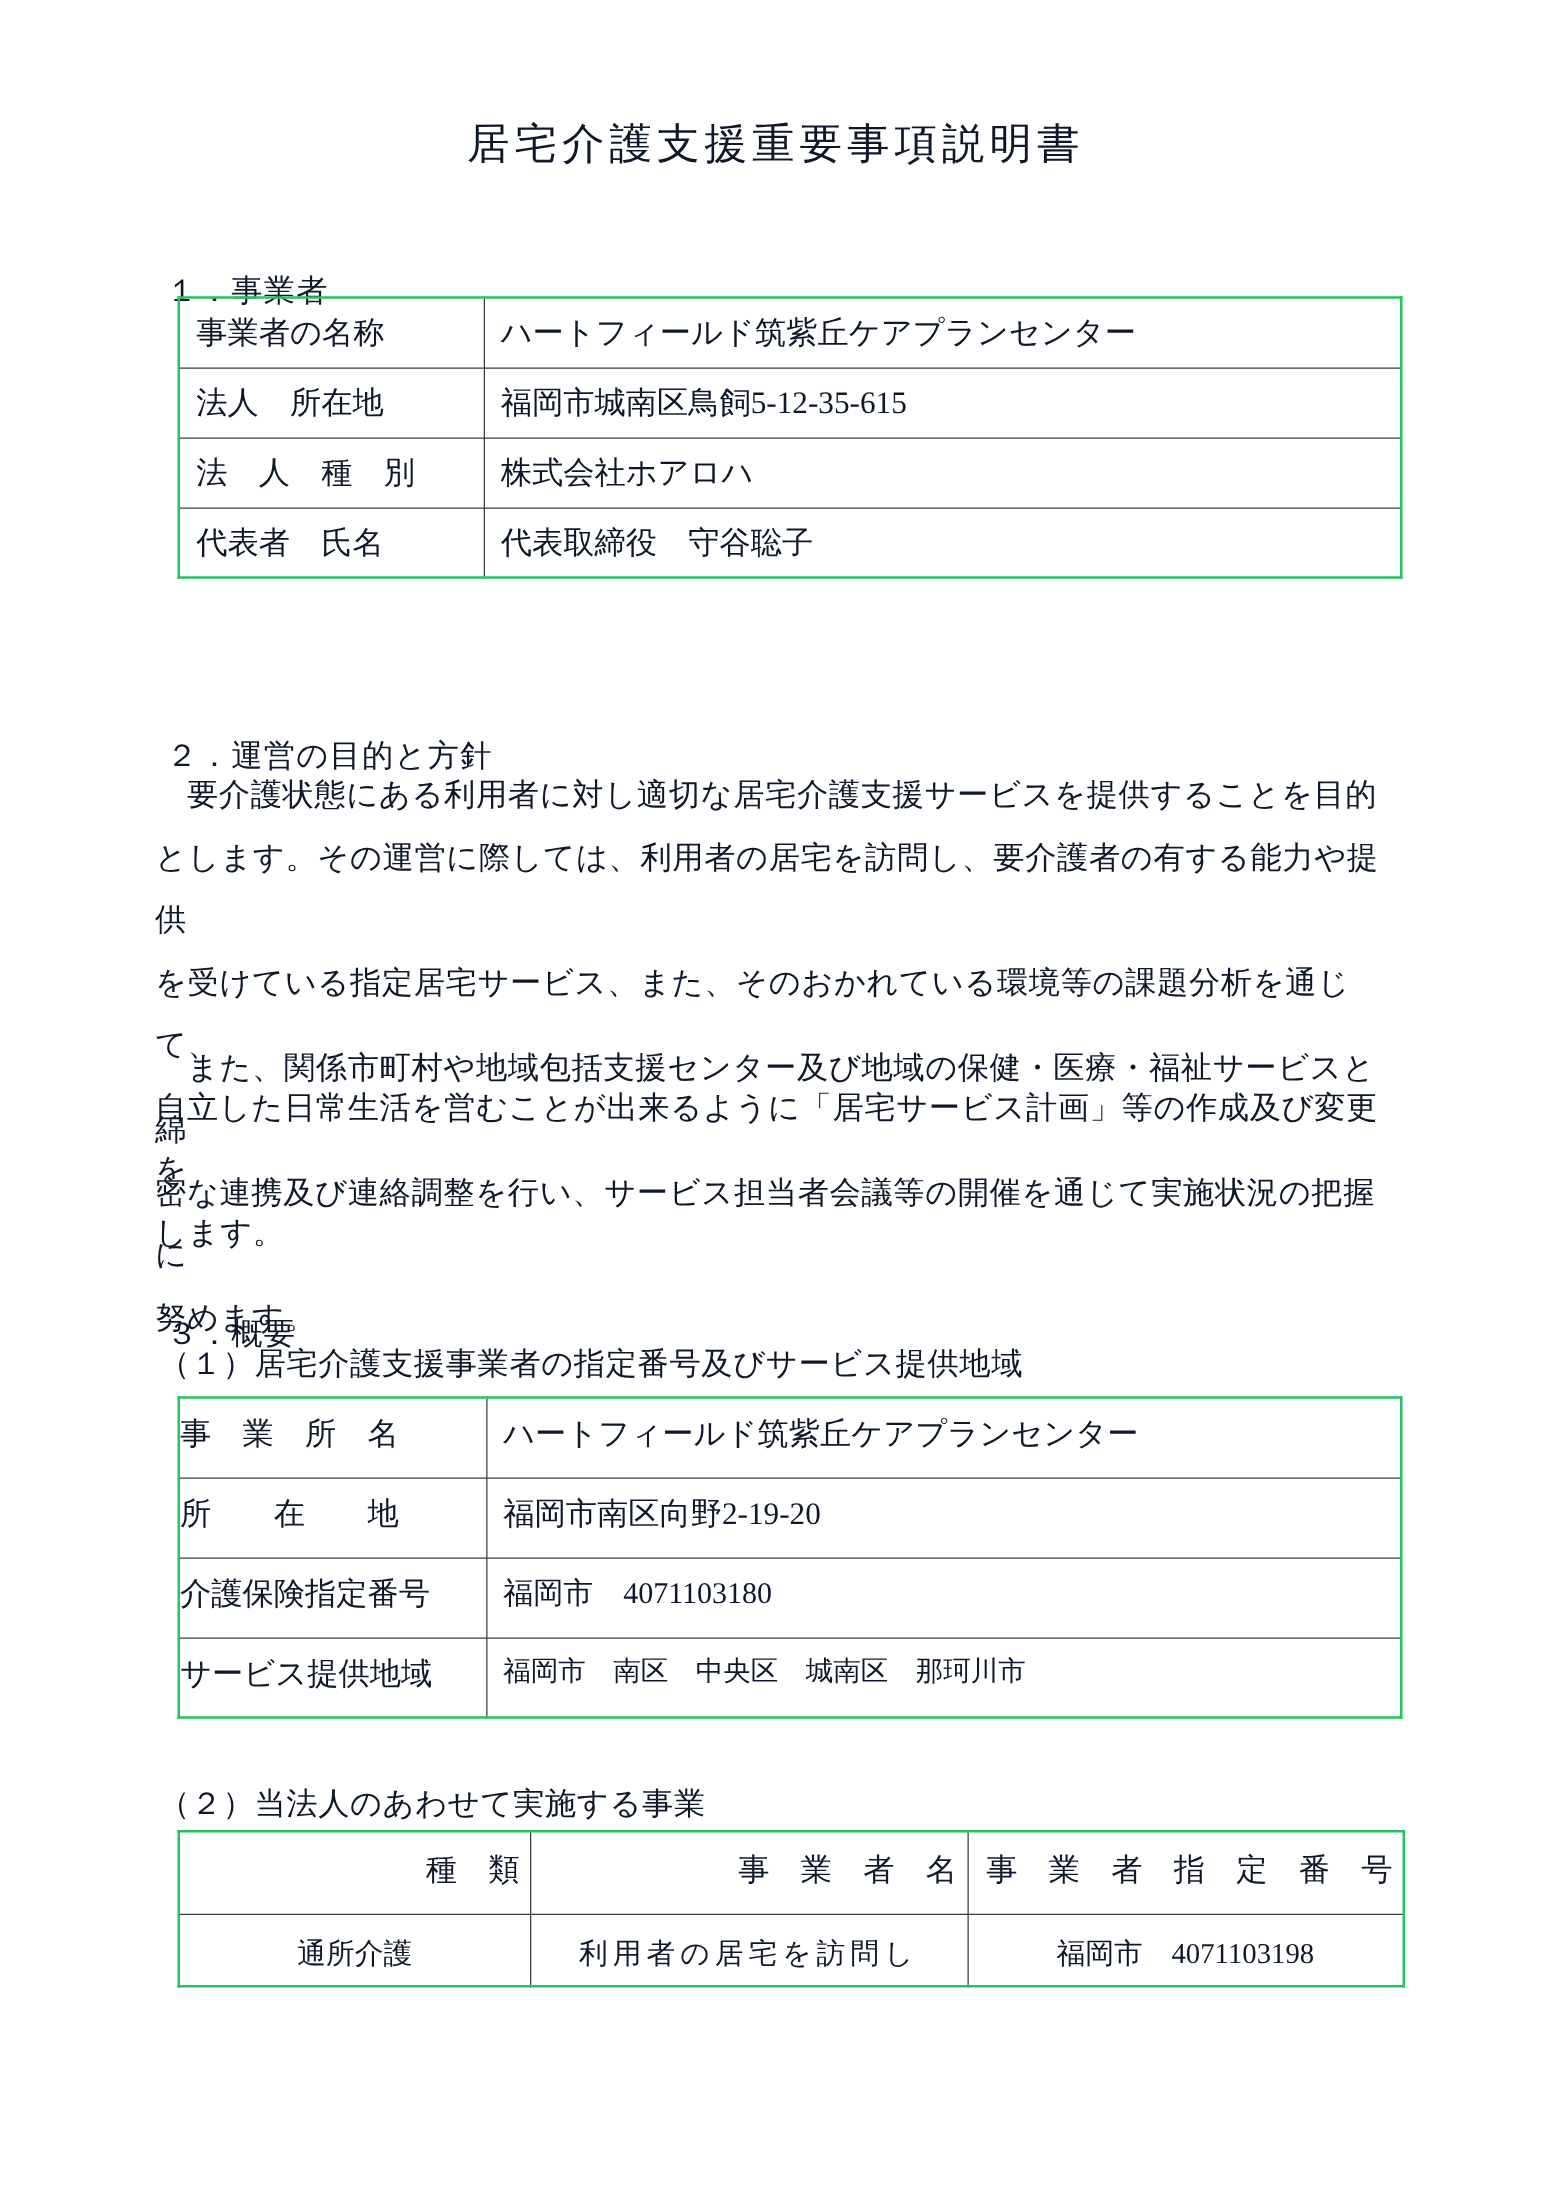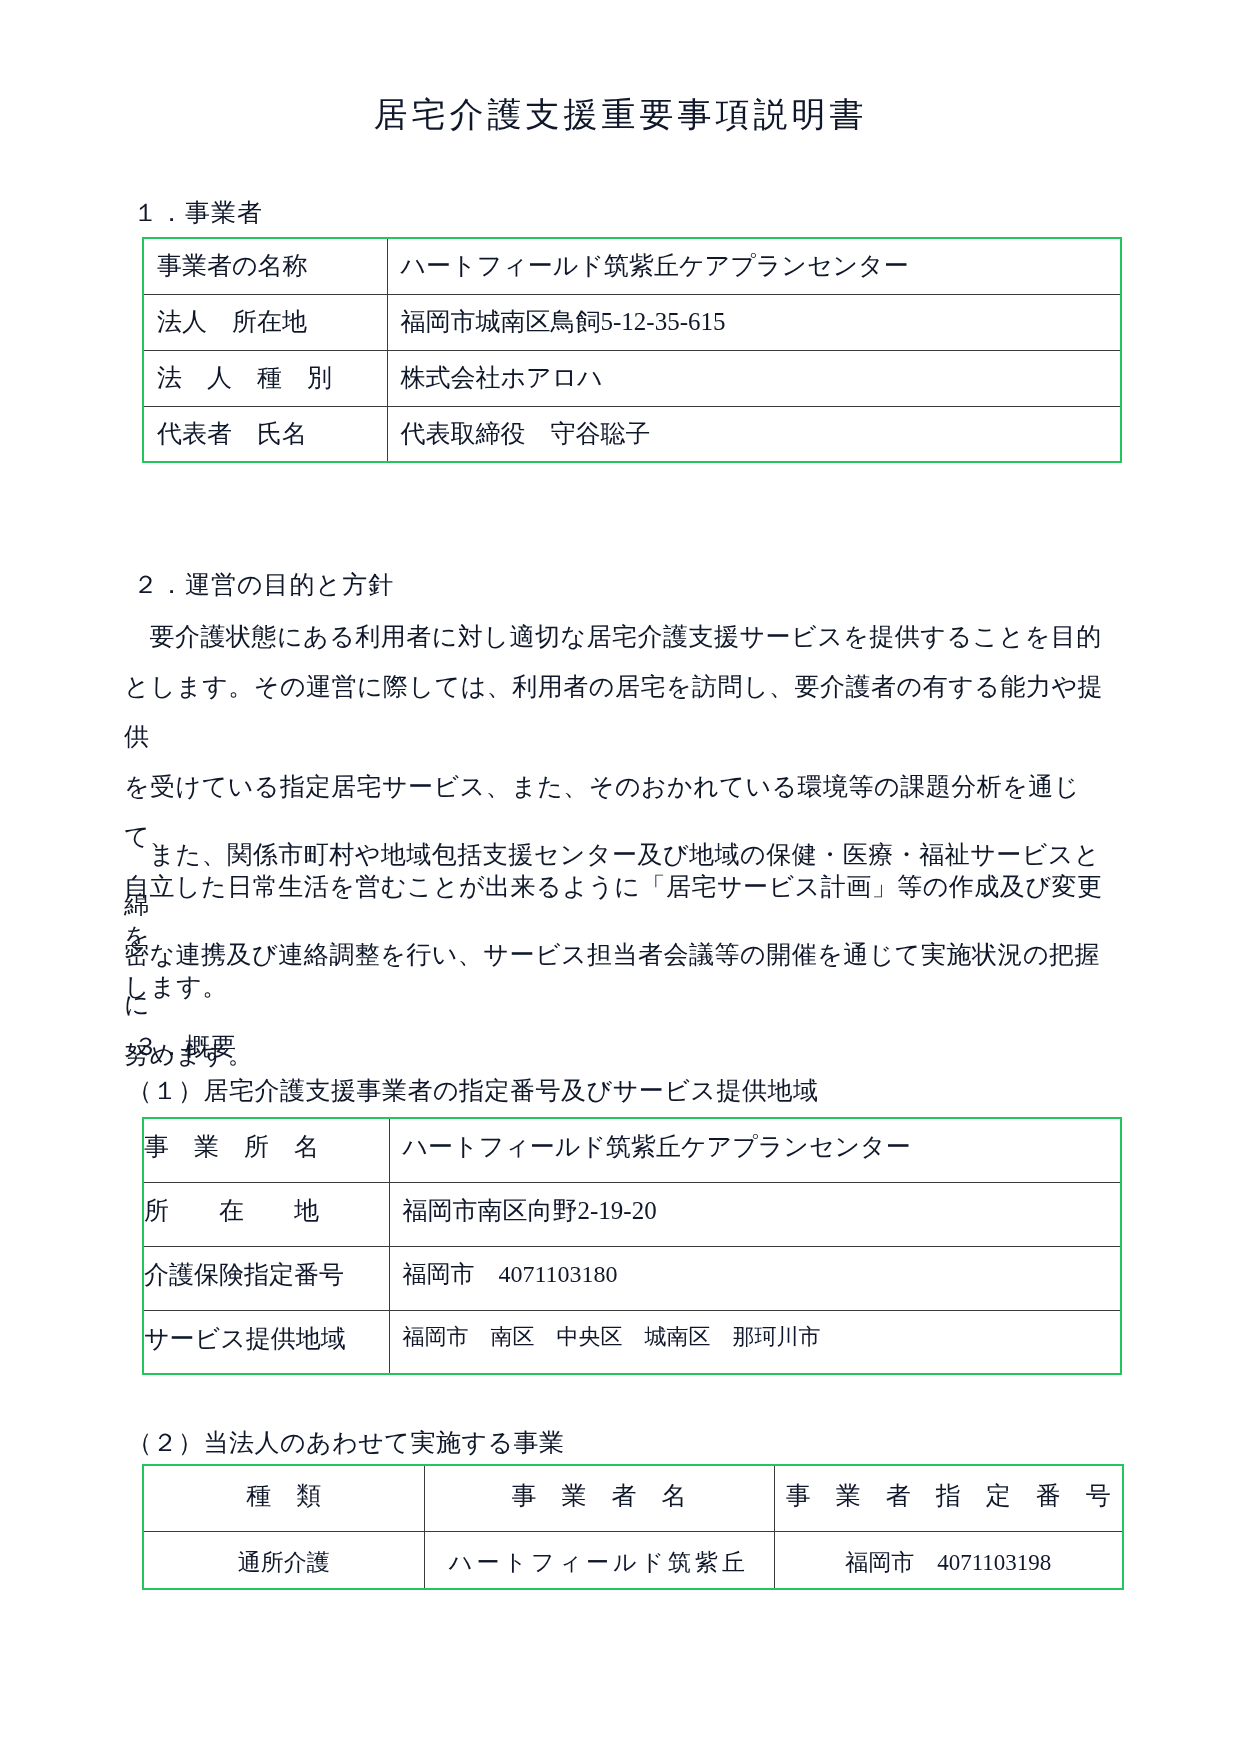--- a/index.html
+++ b/index.html
@@ -15,20 +15,21 @@
   .doc-title {
     position:absolute; top:92px; left:0; width:100%;
     text-align:center;
     font-size:34px; letter-spacing:4px;
     white-space:nowrap;
   }
   .sec-heading {
     position:absolute; left:133px;
     font-size:25px; letter-spacing:1px;
     white-space:nowrap;
+    margin-top:20px;
   }
   .sub-heading {
     position:absolute; left:127px;
     font-size:25px; letter-spacing:0.5px;
     white-space:nowrap;
   }
   .para {
     position:absolute; left:124px; width:985px;
     font-size:25px; line-height:50px; letter-spacing:0.5px;
     white-space:pre-line;
@@ -48,21 +49,21 @@
   .tbl1 { top:237px; }
   .tbl1 td { height:56px; font-size:25px; padding:10px 13px 0 13px; }
   .tbl1 .lblcol { width:244px; }
   .tbl2 { top:1117px; }
   .tbl2 td { height:64px; font-size:25px; padding:11px 13px 0 13px; }
   .tbl2 .lblcol { width:246px; }
   .tbl2 td.lbl { padding-left:0; padding-right:4px; }
   .sz24 { font-size:24px !important; }
   .sz22 { font-size:22px !important; }
   .tbl3 { top:1464px; }
-  .tbl3 th { height:66px; font-size:25px; padding:13px 8px 0 8px; text-align:center; }
+  .tbl3 th { height:66px; font-size:25px; padding:13px 8px 0 8px; text-align:right; }
   .tbl3 td { height:58px; font-size:23px; padding:15px 8px 0 8px; text-align:center;margin-top:48px; }
   .sp { letter-spacing:4px; }
 </style>
 </head>
 <body>
 
 <div class="page">
 
   <div class="doc-title">居宅介護支援重要事項説明書</div>
 
@@ -132,19 +133,19 @@
       <col style="width:349px">
     </colgroup>
     <tbody>
       <tr>
         <th>種　類</th>
         <th>事　業　者　名</th>
         <th>事　業　者　指　定　番　号</th>
       </tr>
       <tr>
         <td>通所介護</td>
-        <td class="sp">ハートフィールド筑紫丘</td>
+        <td class="sp">利用者の居宅を訪問し</td>
         <td>福岡市　4071103198</td>
       </tr>
     </tbody>
   </table>
 
 </div>
 
 </body></html>

